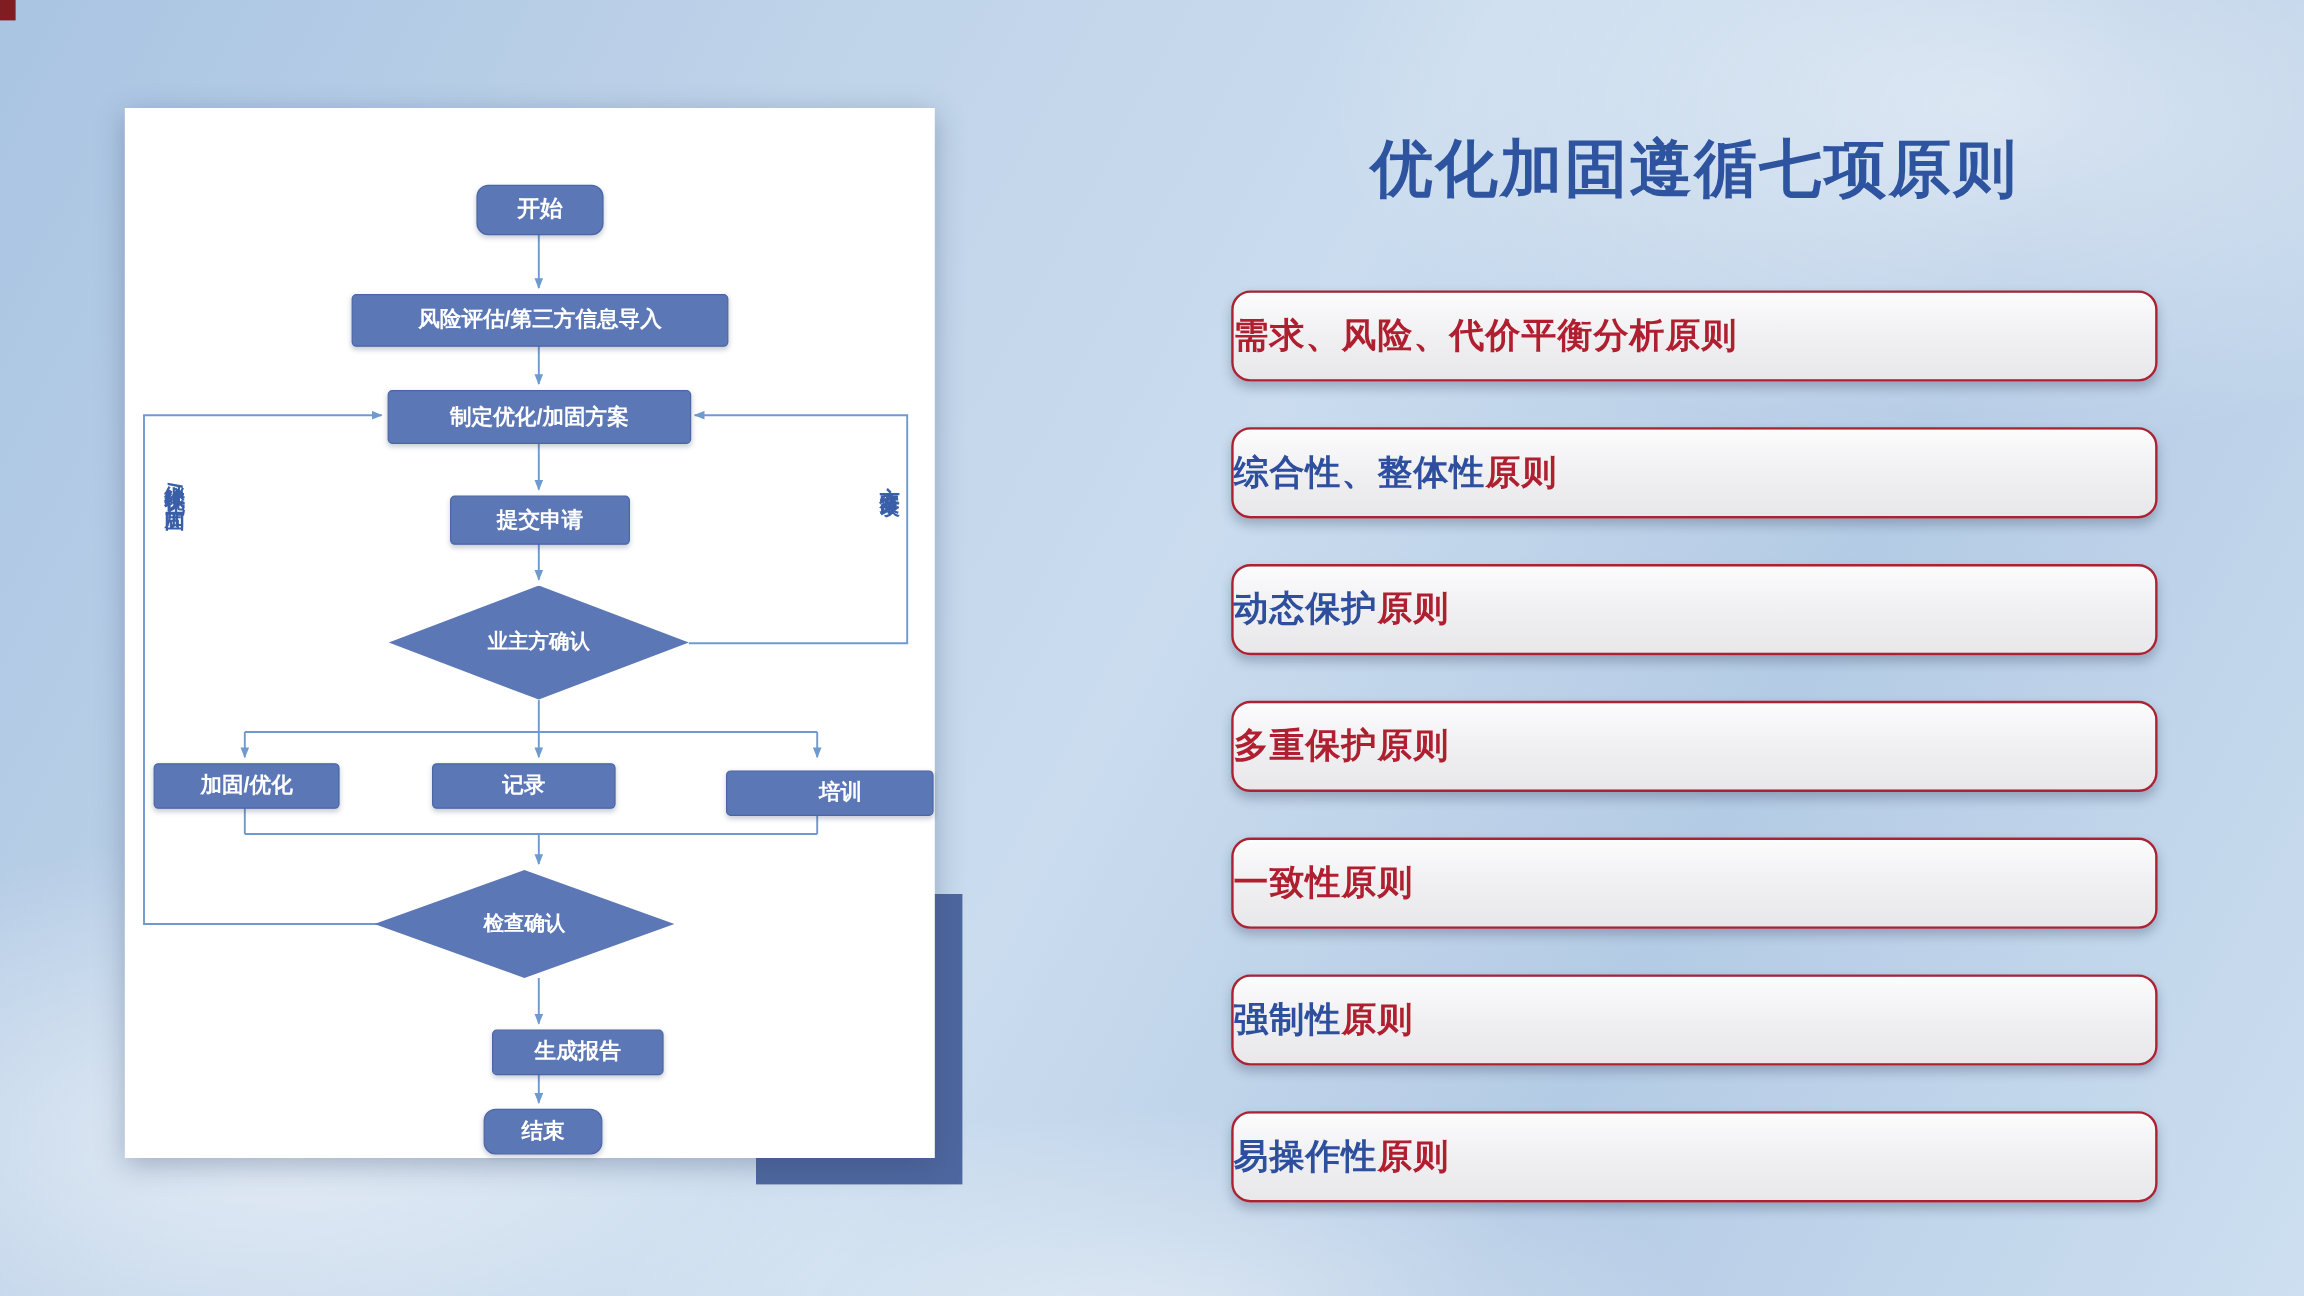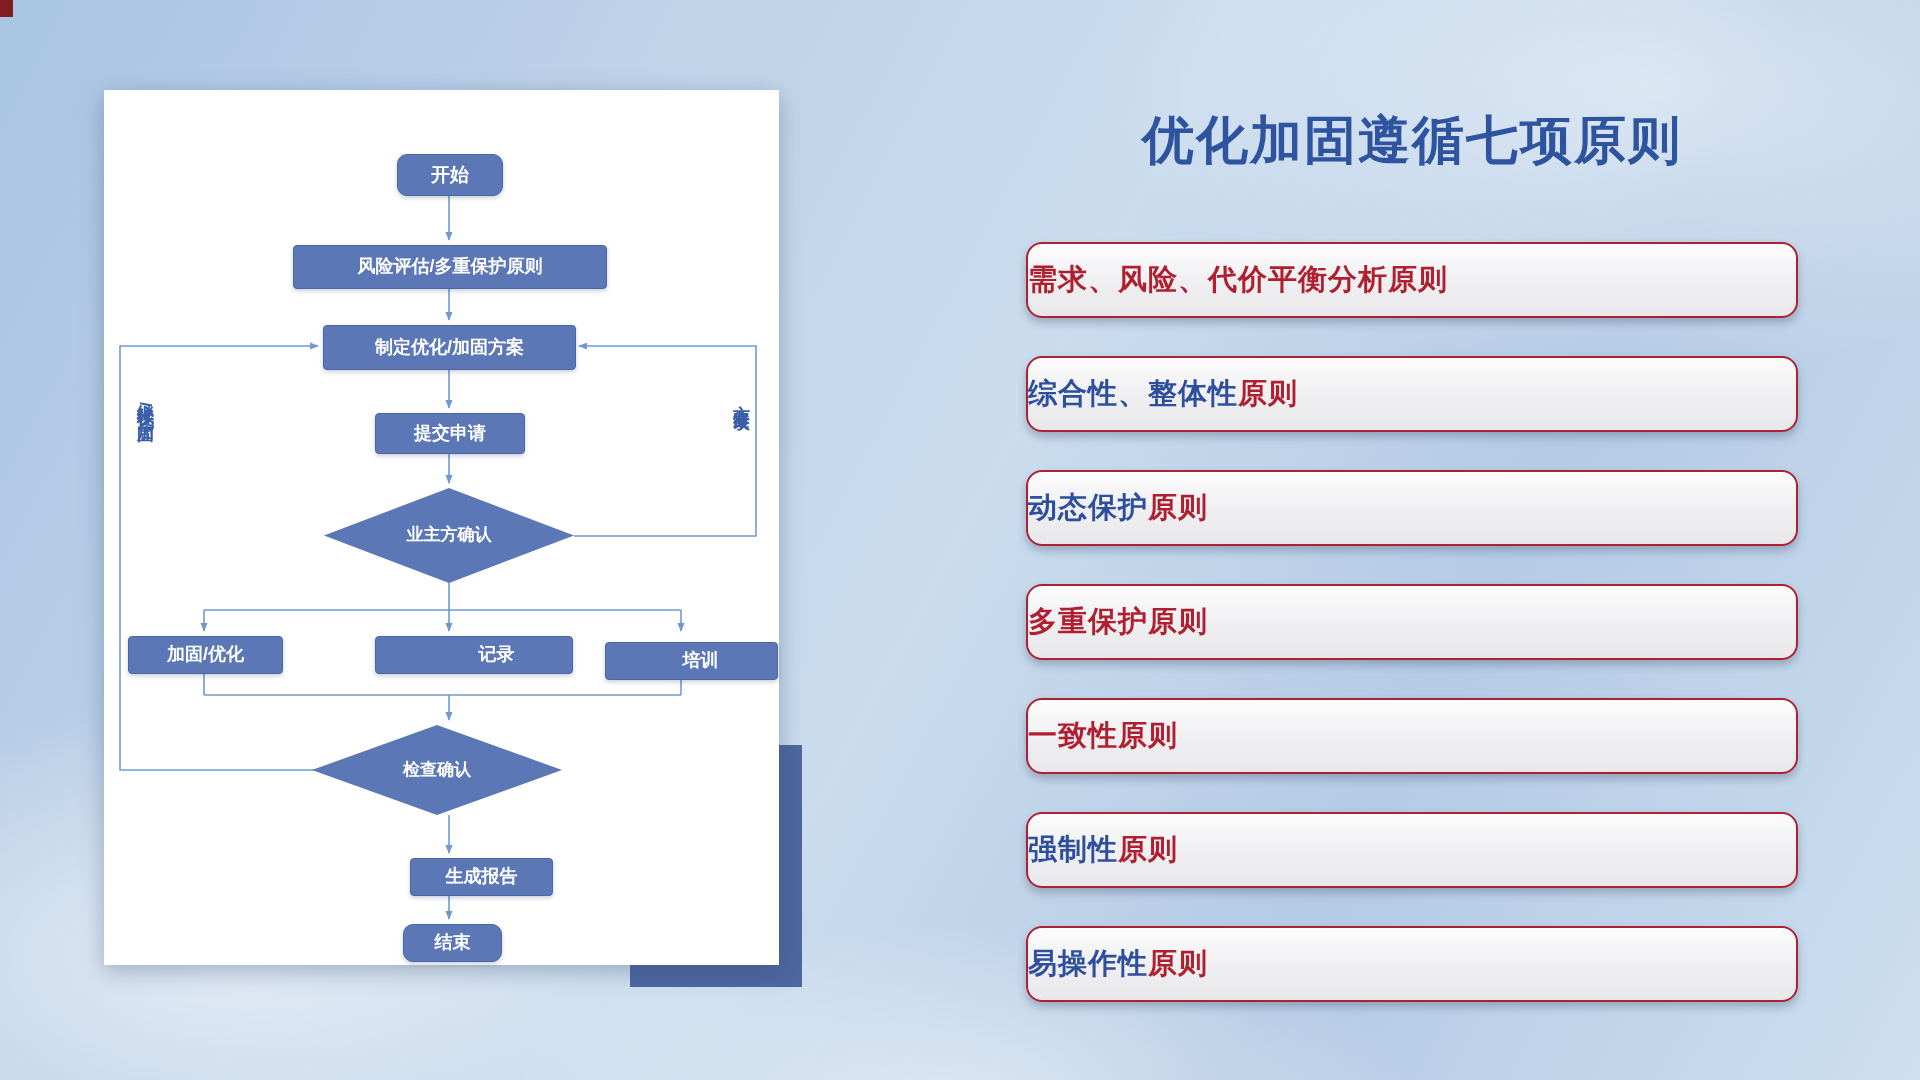--- a/index.html
+++ b/index.html
@@ -32,21 +32,21 @@
   .node.diamond {
     clip-path: polygon(50% 0, 100% 50%, 50% 100%, 0 50%);
     border: none; border-radius: 0; box-shadow: none; font-size: 17px;
   }
   .n-start    { left: 293px; top: 64px;  width: 104px; height: 40px; font-size: 19px; }
   .n-risk     { left: 189px; top: 155px; width: 312px; height: 42px; }
   .n-plan     { left: 219px; top: 235px; width: 251px; height: 43px; }
   .n-submit   { left: 271px; top: 323px; width: 148px; height: 39px; }
   .n-owner    { left: 220px; top: 398px; width: 250px; height: 95px; }
   .n-harden   { left: 24px;  top: 546px; width: 153px; height: 36px; }
-  .n-record   { left: 271px; top: 546px; width: 151px; height: 36px; padding-left: 45px; }
+  .n-record   { left: 256px; top: 546px; width: 151px; height: 36px; }
   .n-training { left: 501px; top: 552px; width: 153px; height: 36px; padding-left: 18px; }
   .n-check    { left: 208px; top: 635px; width: 250px; height: 90px; font-size: 18px; }
   .n-report   { left: 277px; top: 768px; width: 141px; height: 36px; margin-left: 29px; }
   .n-end      { left: 299px; top: 834px; width: 97px;  height: 36px; }
   .vlabel {
     position: absolute; writing-mode: vertical-rl; color: #3a5fa8;
     font-weight: bold; font-size: 17px; letter-spacing: 3px; white-space: nowrap;
   }
   .vlabel-left  { left: 30px;  top: 300px; }
   .vlabel-right { left: 626px; top: 302px; }
@@ -97,21 +97,21 @@
       <path d="M100 605 H577"></path>
       <path d="M345 605 V630" marker-end="url(#arr)"></path>
       <path d="M345 725 V763" marker-end="url(#arr)"></path>
       <path d="M345 804 V829" marker-end="url(#arr)"></path>
       <path d="M220 680 H16 V256 H214" marker-end="url(#arr)"></path>
       <path d="M470 446 H652 V256 H475" marker-end="url(#arr)"></path>
     </g>
   </svg>
 
   <div class="node round n-start">开始</div>
-  <div class="node n-risk">风险评估/多重保护原则</div>
+  <div class="node n-risk">风险评估/第三方信息导入</div>
   <div class="node n-plan">制定优化/加固方案</div>
   <div class="node n-submit">提交申请</div>
   <div class="node diamond n-owner">业主方确认</div>
   <div class="node n-harden">加固/优化</div>
   <div class="node n-record">记录</div>
   <div class="node n-training">培训</div>
   <div class="node diamond n-check">检查确认</div>
   <div class="node n-report">生成报告</div>
   <div class="node round n-end">结束</div>
 

